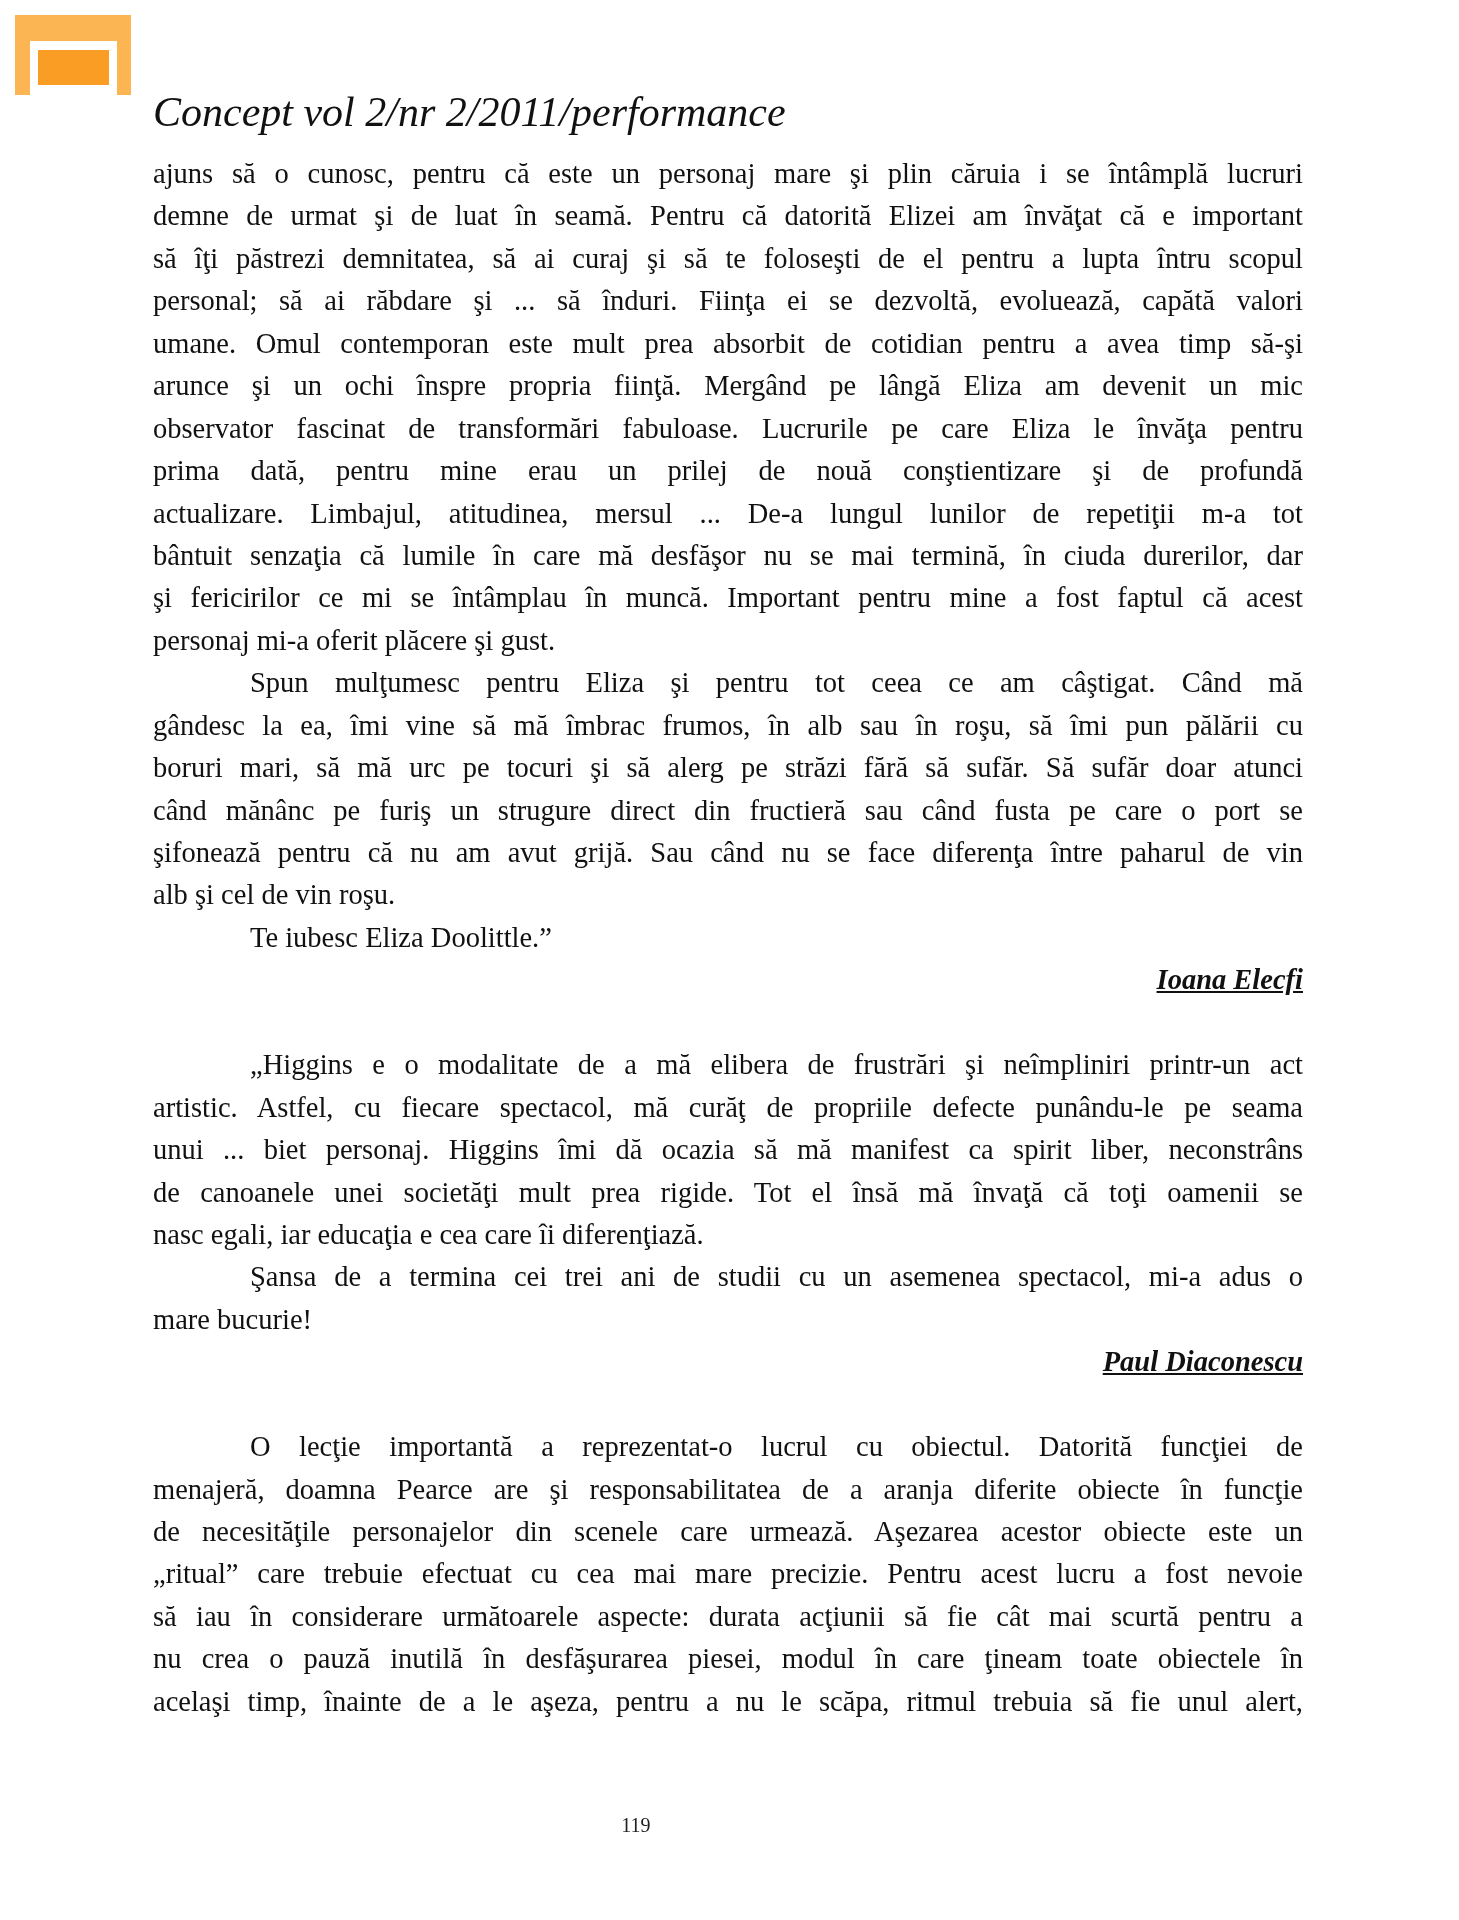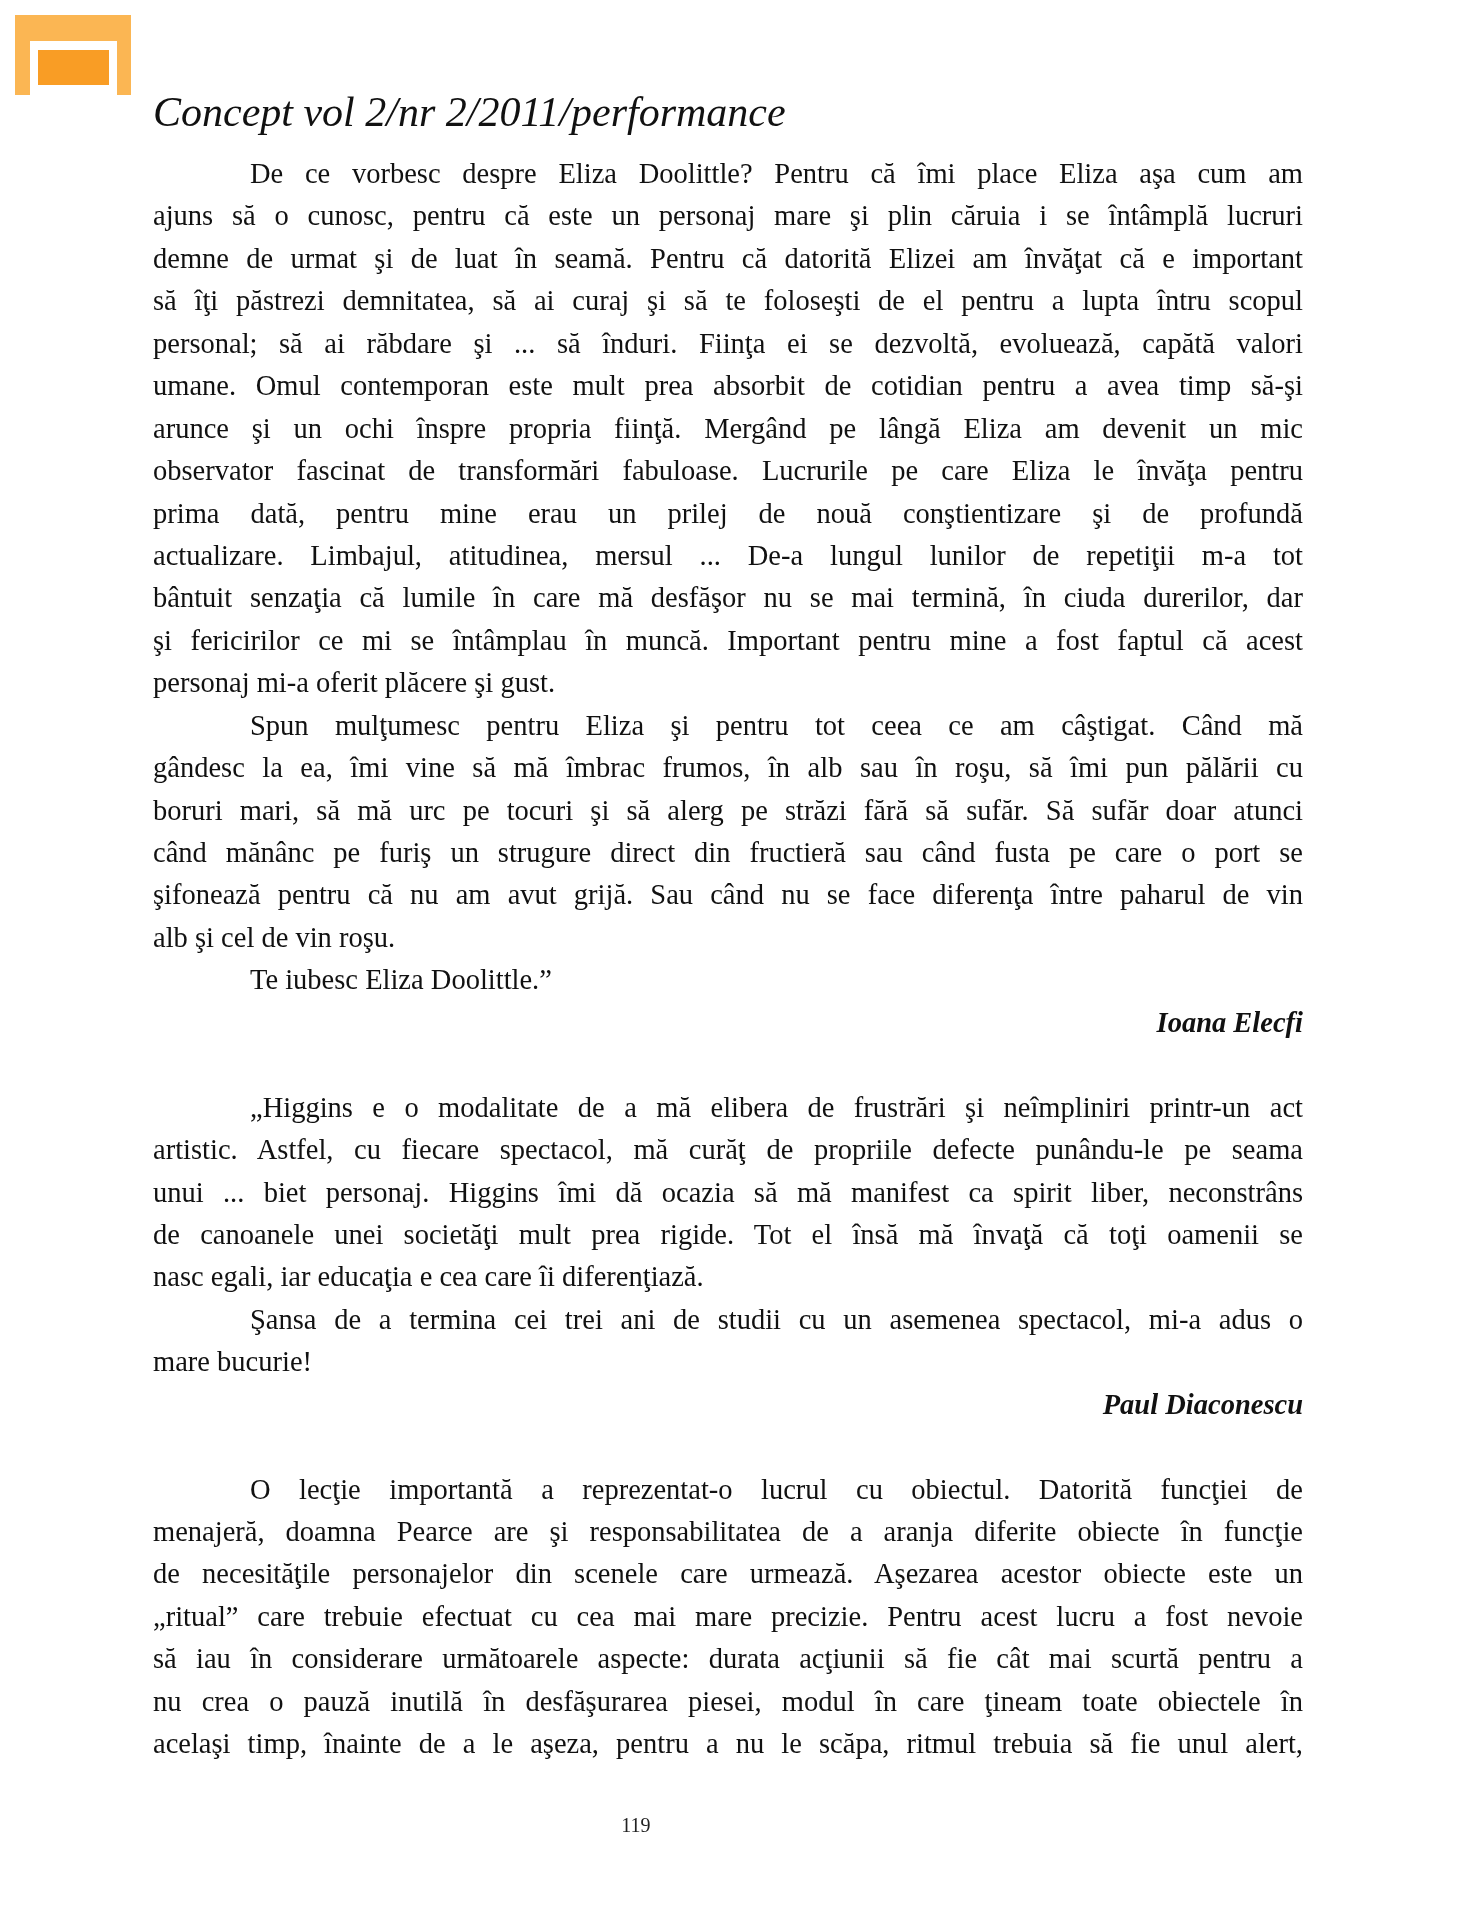--- a/index.html
+++ b/index.html
@@ -9,38 +9,37 @@
   .logo .outer { position: absolute; left: 0; top: 0; width: 116px; height: 80px; background: #fbb653; }
   .logo .cut { position: absolute; left: 15px; top: 26px; width: 87px; height: 54px; background: #ffffff; }
   .logo .inner { position: absolute; left: 23px; top: 35px; width: 71px; height: 35px; background: #f99d25; }
   .header { position: absolute; left: 153px; top: 92px; font-style: italic; font-size: 42px;
             line-height: 40px; white-space: nowrap; color: #111; }
   .body { position: absolute; left: 153px; top: 153px; width: 1150px; font-size: 28.5px; }
   .line { display: block; height: 42.45px; line-height: 42.45px; text-align: justify;
           text-align-last: justify; white-space: nowrap; overflow: visible; }
   .line.last { text-align-last: left; }
   .line.indent { padding-left: 97px; }
-  .line.sig { text-align: left; text-align-last: right; font-weight: bold; font-style: italic; }
+  .line.sig { text-align: left; text-align-last: right; font-weight: bold; font-style: italic; text-decoration: underline; }
   .line.blank { }
   .pageno { position: absolute; left: 0; width: 1272px; top: 1814px; text-align: center;
             font-size: 20px; color: #222; }
 </style>
 </head>
 <body>
 
 <div class="logo">
   <div class="outer"></div>
   <div class="cut"></div>
   <div class="inner"></div>
 </div>
 
 <div class="header">Concept vol 2/nr 2/2011/performance</div>
 
 <div class="body" id="body">
-    <span class="line indent">De ce vorbesc despre Eliza Doolittle? Pentru că îmi place Eliza aşa cum am</span>
     <span class="line">ajuns să o cunosc, pentru că este un personaj mare şi plin căruia i se întâmplă lucruri</span>
     <span class="line">demne de urmat şi de luat în seamă. Pentru că datorită Elizei am învăţat că e important</span>
     <span class="line">să îţi păstrezi demnitatea, să ai curaj şi să te foloseşti de el pentru a lupta întru scopul</span>
     <span class="line">personal; să ai răbdare şi ... să înduri. Fiinţa ei se dezvoltă, evoluează, capătă valori</span>
     <span class="line">umane. Omul contemporan este mult prea absorbit de cotidian pentru a avea timp să-şi</span>
     <span class="line">arunce şi un ochi înspre propria fiinţă. Mergând pe lângă Eliza am devenit un mic</span>
     <span class="line">observator fascinat de transformări fabuloase. Lucrurile pe care Eliza le învăţa pentru</span>
     <span class="line">prima dată, pentru mine erau un prilej de nouă conştientizare şi de profundă</span>
     <span class="line">actualizare. Limbajul, atitudinea, mersul ... De-a lungul lunilor de repetiţii m-a tot</span>
     <span class="line">bântuit senzaţia că lumile în care mă desfăşor nu se mai termină, în ciuda durerilor, dar</span>

